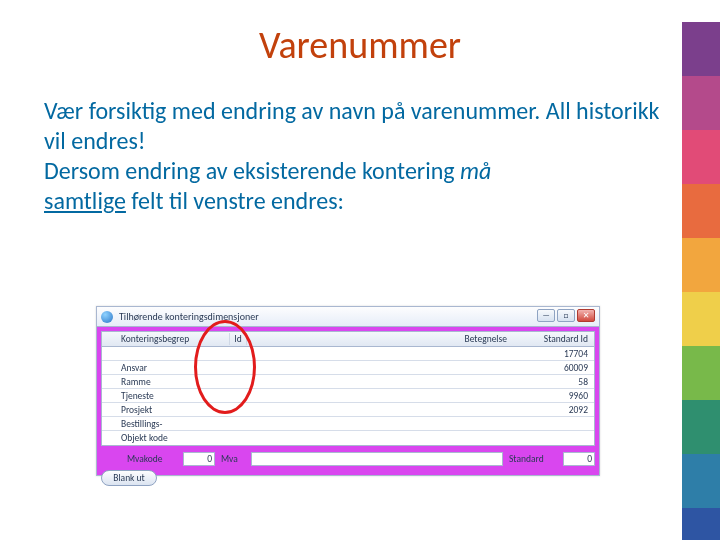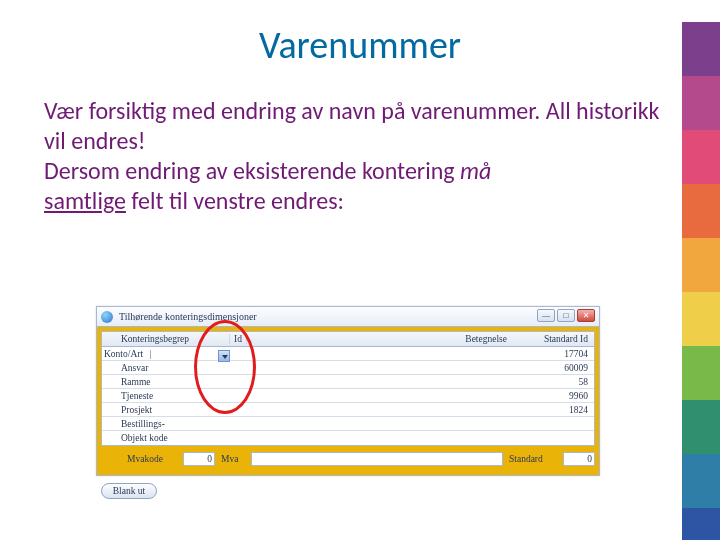--- a/index.html
+++ b/index.html
@@ -1,29 +1,29 @@
 <!DOCTYPE html>
 <html><head>
 <meta charset="utf-8">
 <style>
   * { box-sizing: border-box; margin: 0; padding: 0; }
   html, body { width: 720px; height: 540px; background: #fff; font-family: Calibri, Arial, sans-serif; overflow: hidden; }
   .slide { position: relative; width: 720px; height: 540px; }
-  .title { font-size: 38px; font-weight: 400; text-align: center; margin-top: 22px; color: #0369a1; }
-  .body-text { font-size: 24px; color: #701a75; line-height: 1.25; margin: 28px 60px 0 44px; }
+  .title { font-size: 38px; font-weight: 400; text-align: center; margin-top: 22px; color: #c2410c; }
+  .body-text { font-size: 24px; color: #0369a1; line-height: 1.25; margin: 28px 60px 0 44px; }
   .italic { font-style: italic; margin-top: 12px; }
   .underline { text-decoration: underline; }
   .stripes { position: absolute; right: 0; top: 0; width: 38px; height: 540px; display: flex; flex-direction: column; }
   .stripes div { flex: 1; }
   .s1{background:#7b3f8c;} .s2{background:#b44a8b;} .s3{background:#e14b77;}
   .s4{background:#e86b3f;} .s5{background:#f2a63e;} .s6{background:#efcf4a;}
   .s7{background:#78b94a;} .s8{background:#2f8f6f;} .s9{background:#2e7ea8;}
   .s10{background:#2e55a3;}
 
-  .panel-wrapper { position: absolute; left: 96px; top: 284px; width: 504px; height: 170px; border: 1px solid #a9b7d0; background: #eab308; box-shadow: 0 0 2px rgba(0,0,0,.15); font-family: Liberation Serif, serif; }
+  .panel-wrapper { position: absolute; left: 96px; top: 284px; width: 504px; height: 170px; border: 1px solid #a9b7d0; background: #d946ef; box-shadow: 0 0 2px rgba(0,0,0,.15); }
   .panel-titlebar {
     height: 20px; background: linear-gradient(#fdfdfe,#e6edf8);
     border-bottom: 1px solid #a9b7d0; display: flex; align-items: center;
     padding: 0 4px; position: relative;
   }
   .win-icon { width: 12px; height: 12px; border-radius: 50%; background: radial-gradient(circle at 35% 30%, #8fd2ff, #2a76c8); margin-right: 6px; }
   .panel-title-text { font-size: 10px; color: #2a3a55; }
   .win-controls { position: absolute; right: 4px; top: 2px; display: flex; gap: 2px; }
   .win-btn { width: 18px; height: 13px; border: 1px solid #8fa3c2; background: linear-gradient(#f7f9fc,#d7e2f1); font-size: 8px; line-height: 11px; text-align: center; color: #2a3a55; border-radius: 2px; }
   .win-btn.close { background: linear-gradient(#f2b3b0,#d14a3e); color: #fff; border-color: #b03a30; }
@@ -60,21 +60,21 @@
   }
   .bottom-row .lbl { width: 50px; }
   .bottom-row .val-box {
     width: 32px; height: 14px; background: #fff; border: 1px solid #a9b7d0;
     text-align: right; padding-right: 2px; line-height: 12px;
   }
   .bottom-row .long-box {
     flex: 1; height: 14px; background: #fff; border: 1px solid #a9b7d0;
   }
   .blank-ut {
-    margin-top: 17px; width: 56px; height: 16px; border: 1px solid #8fa3c2;
+    margin-top: 4px; width: 56px; height: 16px; border: 1px solid #8fa3c2;
     background: linear-gradient(#fdfdfe,#dbe4f1); font-size: 9.5px; color: #2a3a55;
     text-align: center; line-height: 14px; border-radius: 8px;
   }
 
   .red-circle {
     position: absolute; left: 194px; top: 298px; width: 62px; height: 94px;
     border: 3px solid #e21c1c; border-radius: 50%;
     pointer-events: none;
   }
 </style>
@@ -104,25 +104,20 @@
 
     <div class="panel-body">
       <div class="table">
         <div class="thead">
           <div class="col-a">Konteringsbegrep</div>
           <div class="hdr-id">Id</div>
           <div class="col-b">Betegnelse</div>
           <div class="col-c">Standard Id</div>
         </div>
         <div class="trow">
-          <div class="dropdown-cell">
-            <span>Konto/Art</span>
-            <span style="margin-left:4px;color:#555;">|</span>
-            <div class="dd-arrow"></div>
-          </div>
           <div class="col-b"></div>
           <div class="col-c">17704</div>
         </div>
         <div class="trow">
           <div class="col-a">Ansvar</div>
           <div class="col-b"></div>
           <div class="col-c">60009</div>
         </div>
         <div class="trow">
           <div class="col-a">Ramme</div>
@@ -130,21 +125,21 @@
           <div class="col-c">58</div>
         </div>
         <div class="trow">
           <div class="col-a">Tjeneste</div>
           <div class="col-b"></div>
           <div class="col-c">9960</div>
         </div>
         <div class="trow">
           <div class="col-a">Prosjekt</div>
           <div class="col-b"></div>
-          <div class="col-c">1824</div>
+          <div class="col-c">2092</div>
         </div>
         <div class="trow">
           <div class="col-a">Bestillings-</div>
           <div class="col-b"></div>
           <div class="col-c"></div>
         </div>
         <div class="trow">
           <div class="col-a">Objekt kode</div>
           <div class="col-b"></div>
           <div class="col-c"></div>

